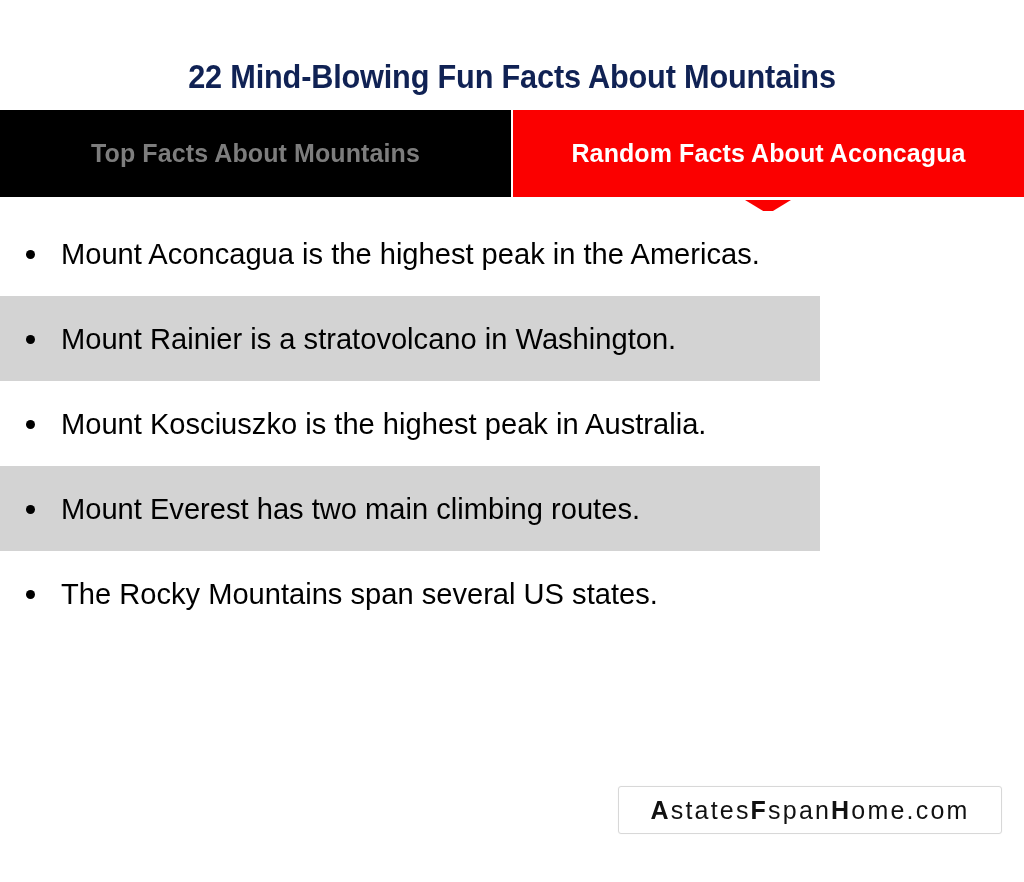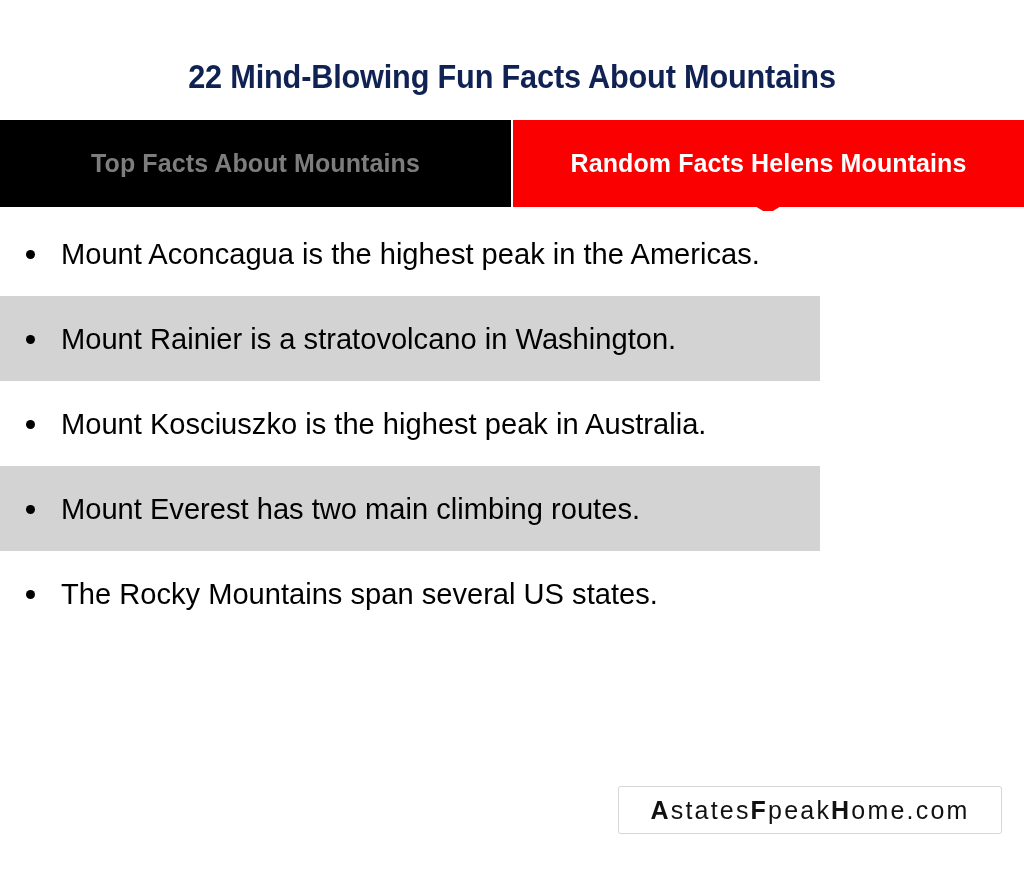--- a/index.html
+++ b/index.html
@@ -37,21 +37,21 @@
     letter-spacing: -0.2px;
     color: #102254;
     white-space: nowrap;
     transform: scaleX(0.93);
     transform-origin: center center;
   }
 
   
   .tabbar {
     position: absolute;
-    top: 120px;
+    top: 110px;
     left: 0;
     width: 1024px;
     height: 94px;
   }
   .tab {
     position: absolute;
     top: 0;
     height: 87px;
     box-sizing: border-box;
     display: flex;
@@ -159,21 +159,21 @@
 
 <div class="page">
 
   <h1 class="page-title">22 Mind-Blowing Fun Facts About Mountains</h1>
 
   <div class="tabbar">
     <div class="tab tab-inactive">
       <span>Top Facts About Mountains</span>
     </div>
     <div class="tab tab-active">
-      <span>Random Facts Helens Mountains</span>
+      <span>Random Facts About Aconcagua</span>
     </div>
   </div>
   <div class="tab-pointer"></div>
 
   <div class="facts" id="facts-list">
       <div class="fact-row">
         <span class="fact-bullet"></span>
         <span class="fact-text">Mount Aconcagua is the highest peak in the Americas.</span>
       </div>
       <div class="fact-row alt">
@@ -188,16 +188,16 @@
         <span class="fact-bullet"></span>
         <span class="fact-text">Mount Everest has two main climbing routes.</span>
       </div>
       <div class="fact-row">
         <span class="fact-bullet"></span>
         <span class="fact-text">The Rocky Mountains span several US states.</span>
       </div>
     </div>
 
   <div class="watermark">
-    <span class="watermark-text" id="watermark-text"><b>A</b><span>states</span><b>F</b><span>peak</span><b>H</b><span>ome.com</span></span>
+    <span class="watermark-text" id="watermark-text"><b>A</b><span>states</span><b>F</b><span>span</span><b>H</b><span>ome.com</span></span>
   </div>
 
 </div>
 
 </body></html>

